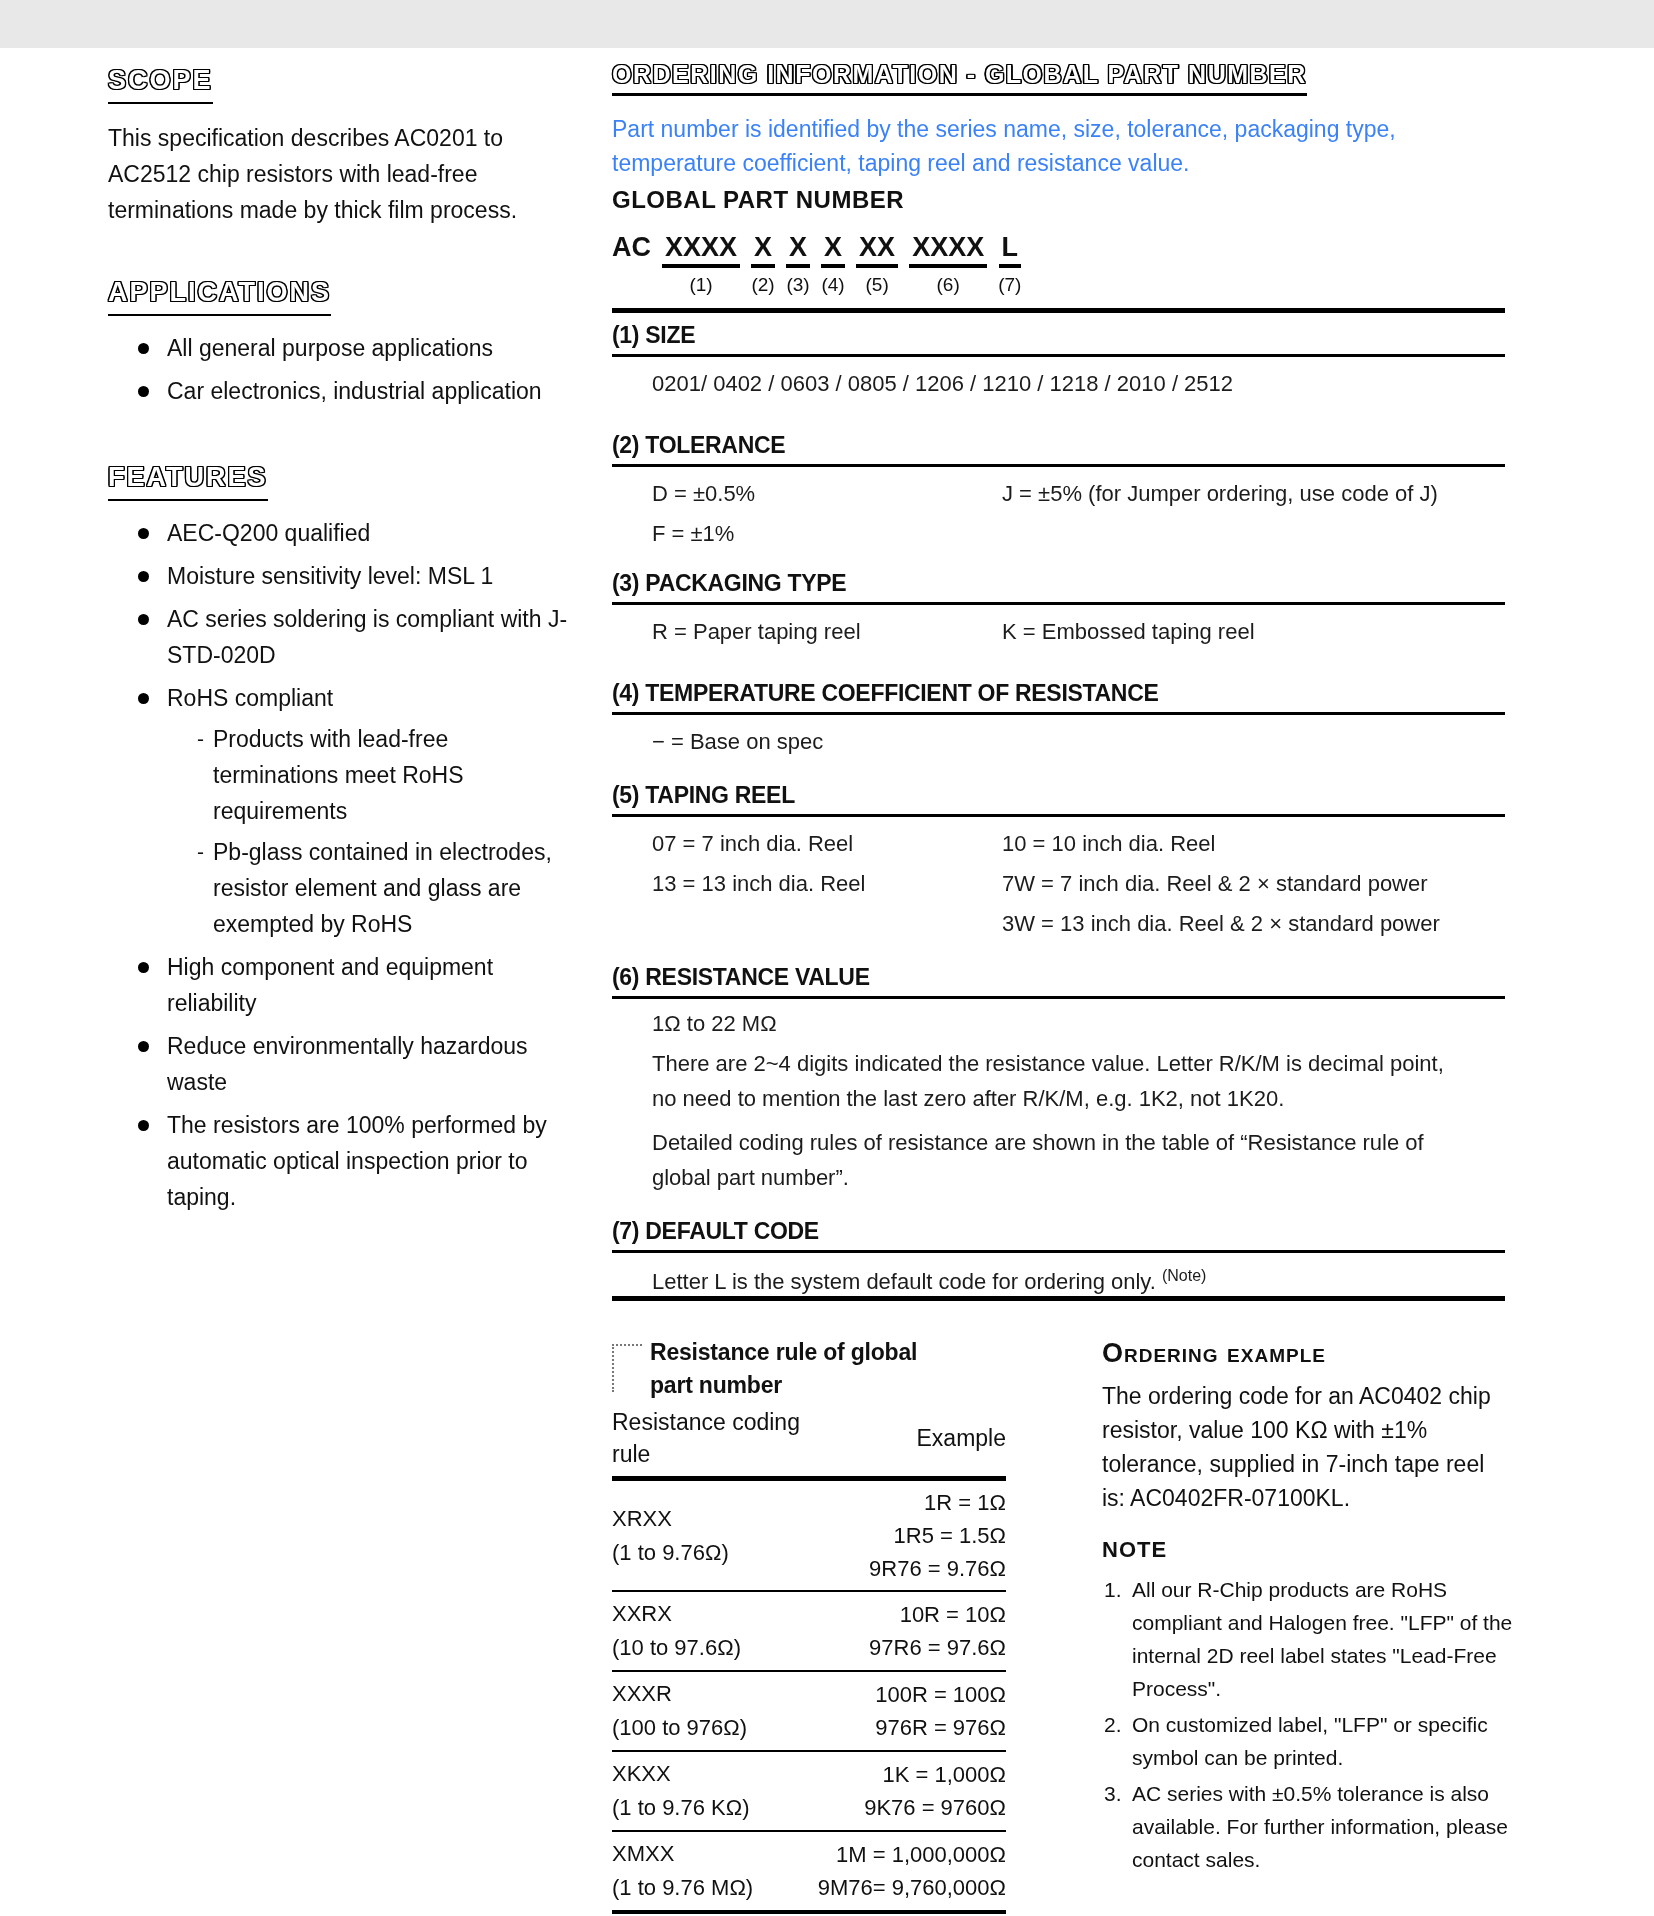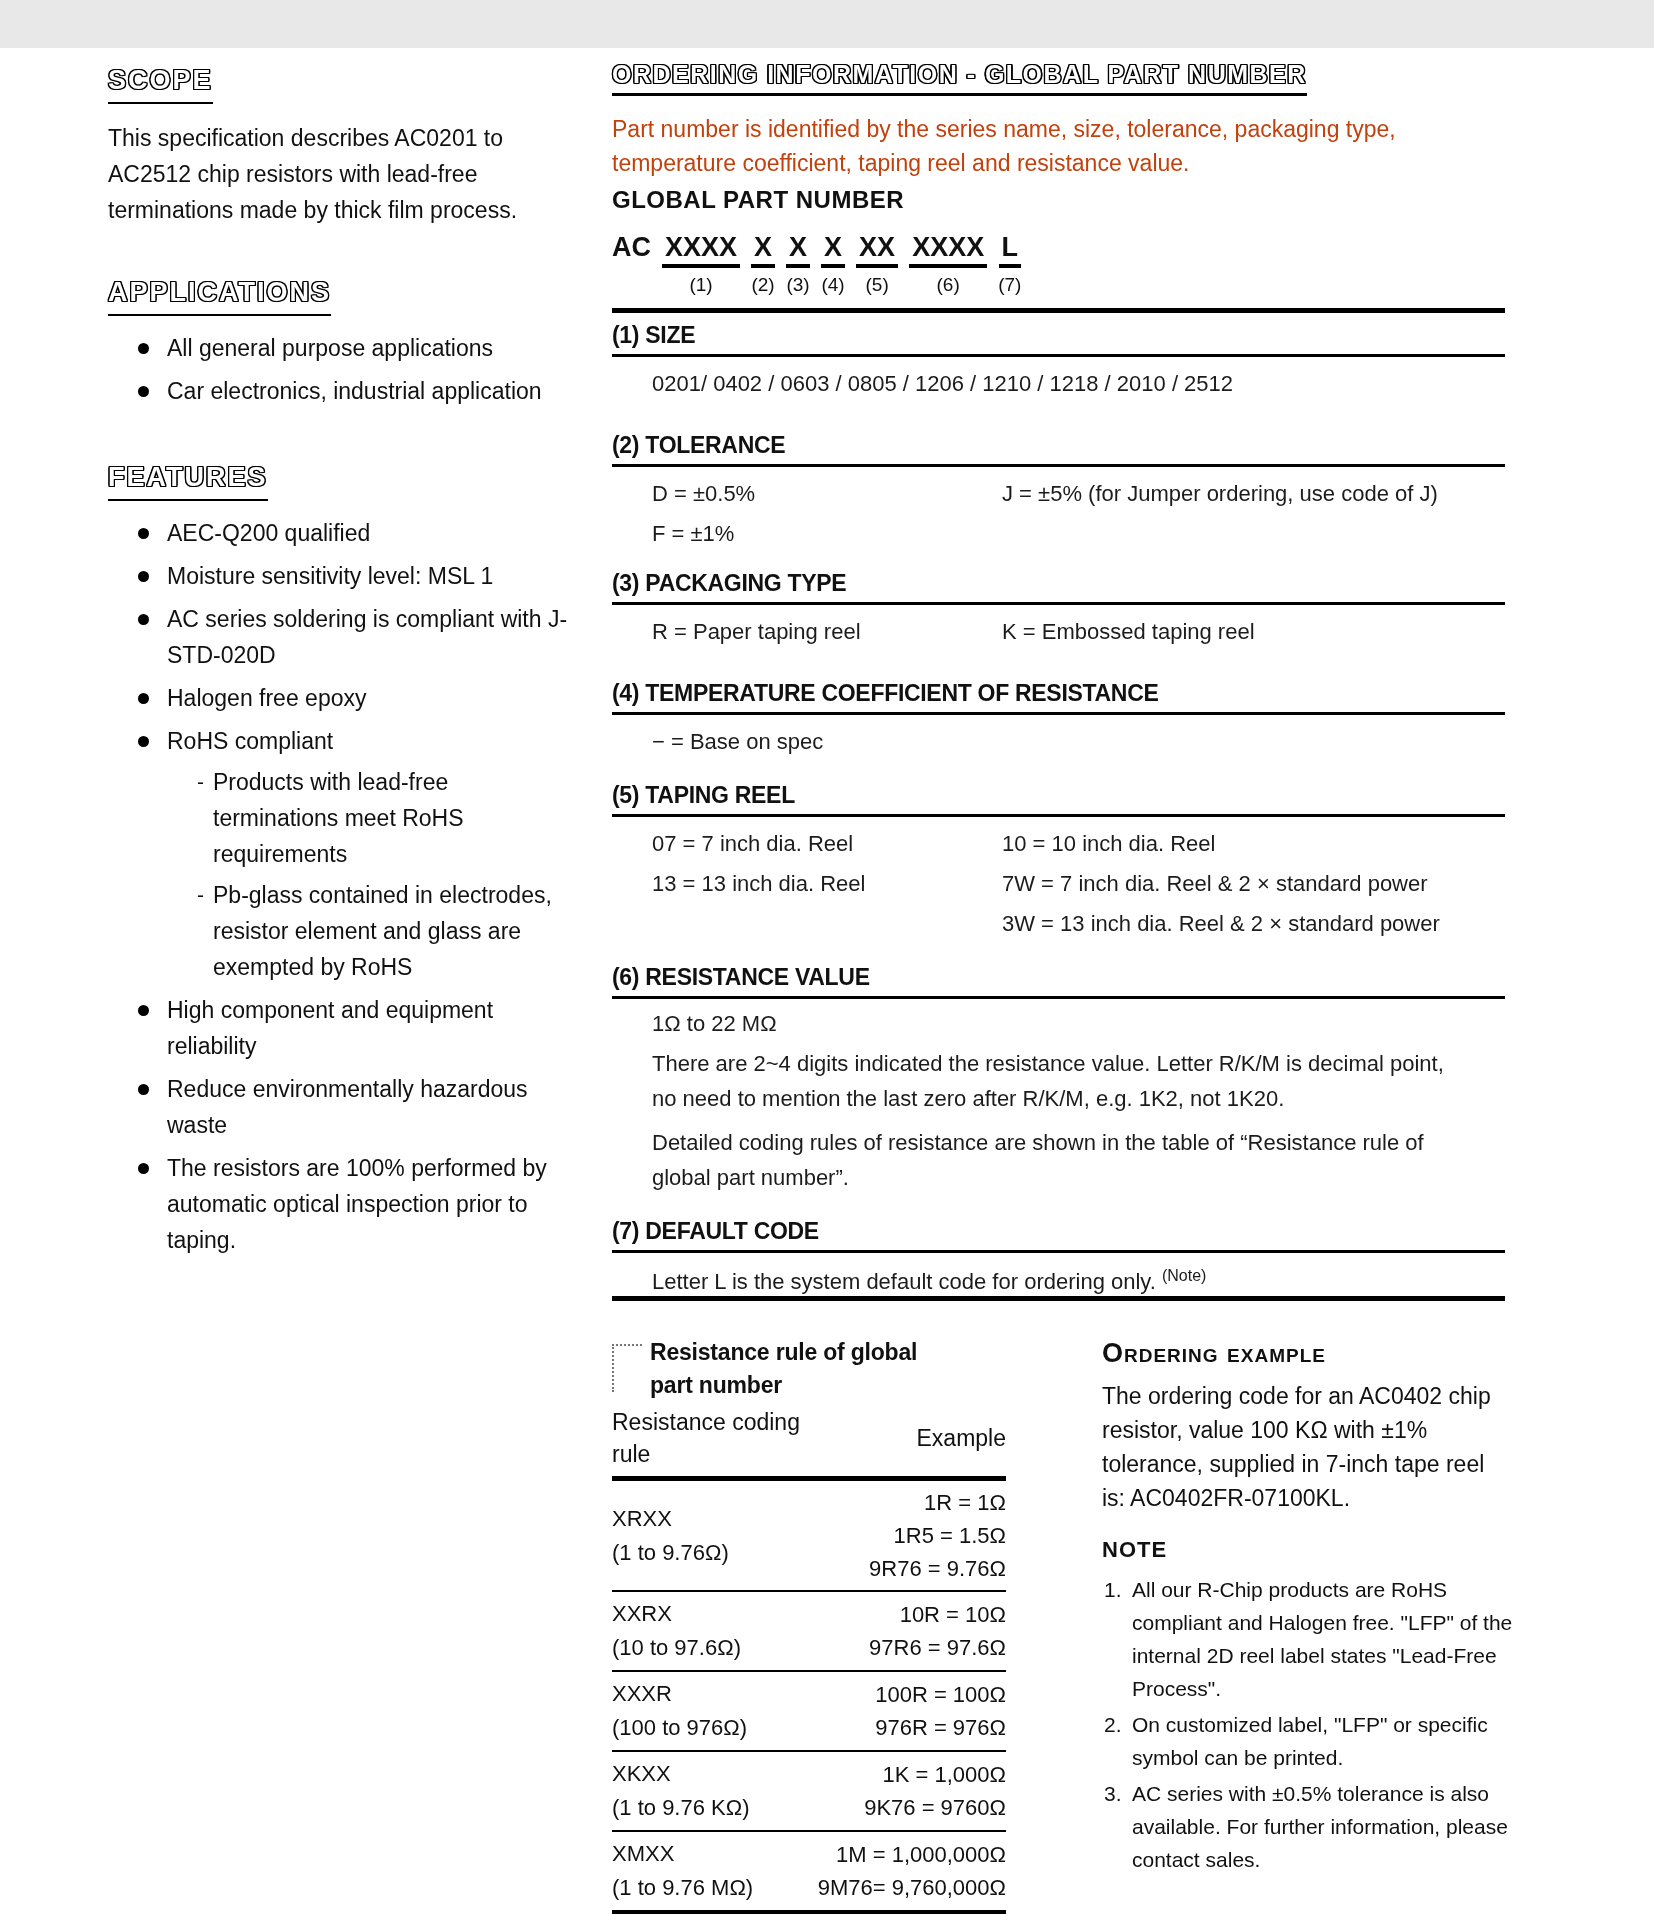--- a/index.html
+++ b/index.html
@@ -21,21 +21,21 @@
   .sec-gap-b{margin-top:50px;}
   ul.plain{list-style:none;margin:14px 0 0 0;padding:0;}
   li.bullet{position:relative;padding-left:59px;margin-top:7px;}
   li.bullet > .dot{position:absolute;left:30px;top:13px;width:11px;height:11px;border-radius:50%;background:#000;}
   li.subitem{position:relative;padding-left:105px;margin-top:5px;}
   li.subitem > .dash{position:absolute;left:89px;top:0;font-size:21px;}
 
   
   #right-col{position:absolute;left:612px;top:12px;width:893px;}
   .abs{position:absolute;left:0;}
-  .intro{font-size:23px;line-height:34px;width:845px;color:#c2410c;}
+  .intro{font-size:23px;line-height:34px;width:845px;color:#3b82f6;}
   .gpn{font-size:24px;font-weight:bold;letter-spacing:0.5px;}
   .scheme{display:flex;align-items:flex-start;gap:11px;font-weight:bold;font-size:27px;}
   .scheme .prefix{padding-top:0;}
   .grp{display:flex;flex-direction:column;align-items:center;}
   .grp .code{border-bottom:4px solid #000;padding:0 3px 2px 3px;line-height:30px;}
   .grp .lbl{font-size:19px;font-weight:normal;margin-top:6px;}
   .rule-thick{border-top:5px solid #000;width:893px;}
   .rule-thin{border-top:3px solid #000;width:893px;margin-top:5px;}
   .sec-title{font-size:23px;font-weight:bold;letter-spacing:-0.3px;}
   .sec-body{padding-left:40px;font-size:22px;color:#1c1c1c;}
@@ -88,21 +88,20 @@
       <li class="bullet"><span class="dot"></span><span>Car electronics, industrial application</span></li>
     </ul>
 
     <div class="sec-gap-b">
       <span class="outline-h left-h">FEATURES</span>
     </div>
     <ul class="plain">
       <li class="bullet"><span class="dot"></span><span>AEC-Q200 qualified</span></li>
       <li class="bullet"><span class="dot"></span><span>Moisture sensitivity level: MSL 1</span></li>
       <li class="bullet"><span class="dot"></span><span>AC series soldering is compliant with J-STD-020D</span></li>
-      <li class="bullet"><span class="dot"></span><span>Halogen free epoxy</span></li>
       <li class="bullet"><span class="dot"></span><span>RoHS compliant</span></li>
       <li class="subitem"><span class="dash">-</span><span>Products with lead-free terminations meet RoHS requirements</span></li>
       <li class="subitem"><span class="dash">-</span><span>Pb-glass contained in electrodes, resistor element and glass are exempted by RoHS</span></li>
       <li class="bullet"><span class="dot"></span><span>High component and equipment reliability</span></li>
       <li class="bullet"><span class="dot"></span><span>Reduce environmentally hazardous waste</span></li>
       <li class="bullet"><span class="dot"></span><span>The resistors are 100% performed by automatic optical inspection prior to taping.</span></li>
     </ul>
   </div>
 
   <div id="right-col">

